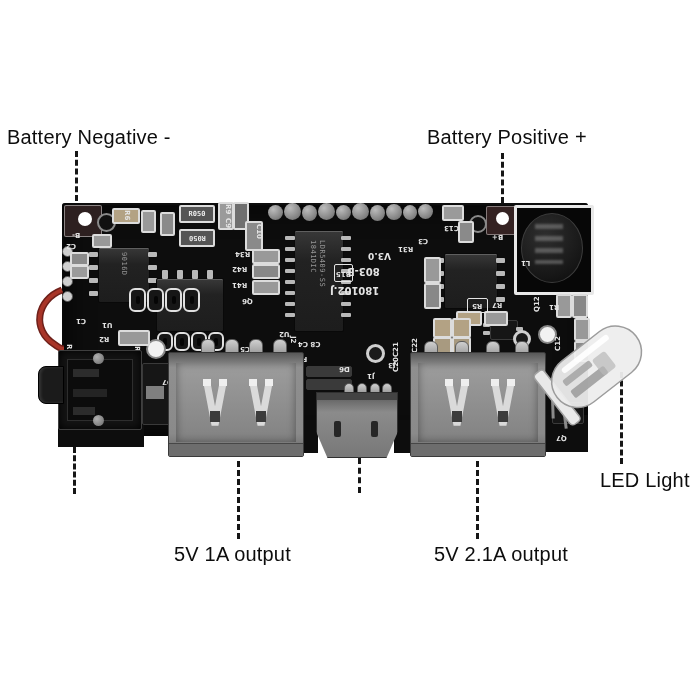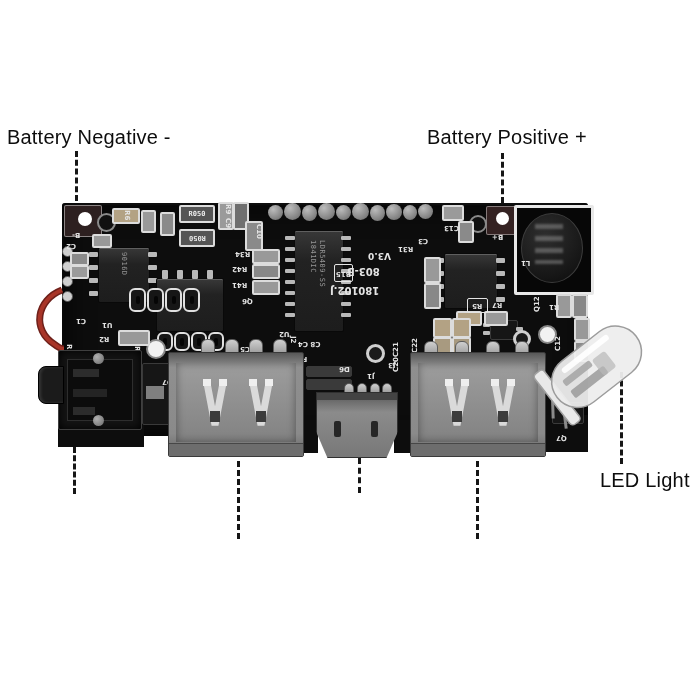--- a/index.html
+++ b/index.html
@@ -66,20 +66,22 @@
                   background:repeating-linear-gradient(180deg,#9a9a9a 0 5px,transparent 5px 12px);}
   .darkpart{position:absolute;background:#161616;border:1px solid #3a3a3a;border-radius:2px;}
 </style>
 </head>
 <body>
 
 <div class="canvas">
 
   <div class="lbl" style="left:427px;top:126px">Battery Positive +</div>
   <div class="lbl" style="left:7px;top:126px">Battery Negative -</div>
+  <div class="lbl" style="left:174px;top:543px">5V 1A output</div>
+  <div class="lbl" style="left:434px;top:543px">5V 2.1A output</div>
   <div class="lbl" style="left:600px;top:469px">LED Light</div>
 
   <div class="leader" style="left:75px;top:151px;height:50px"></div>
   <div class="leader" style="left:501px;top:153px;height:50px"></div>
   <div class="leader" style="left:73px;top:447px;height:47px"></div>
   <div class="leader" style="left:358px;top:458px;height:35px"></div>
   <div class="leader" style="left:237px;top:461px;height:78px"></div>
   <div class="leader" style="left:476px;top:461px;height:78px"></div>
   <div class="leader" style="left:620px;top:372px;height:92px"></div>
 

